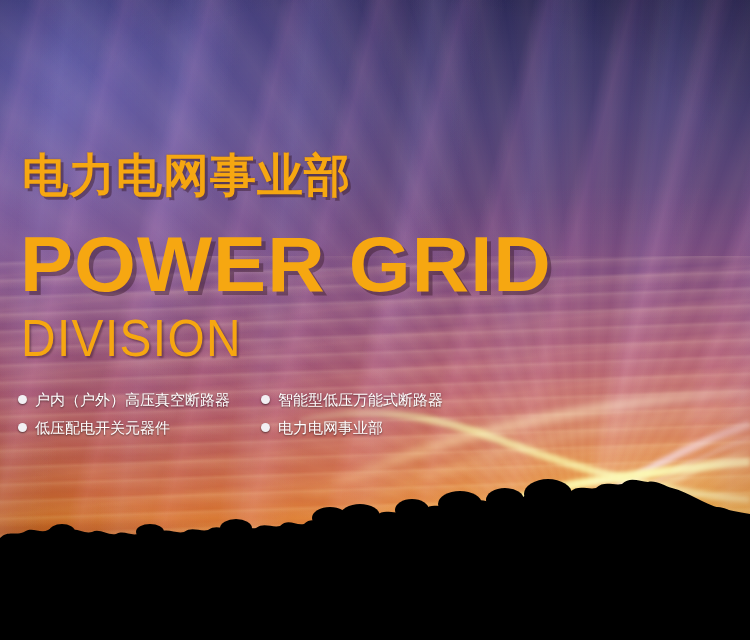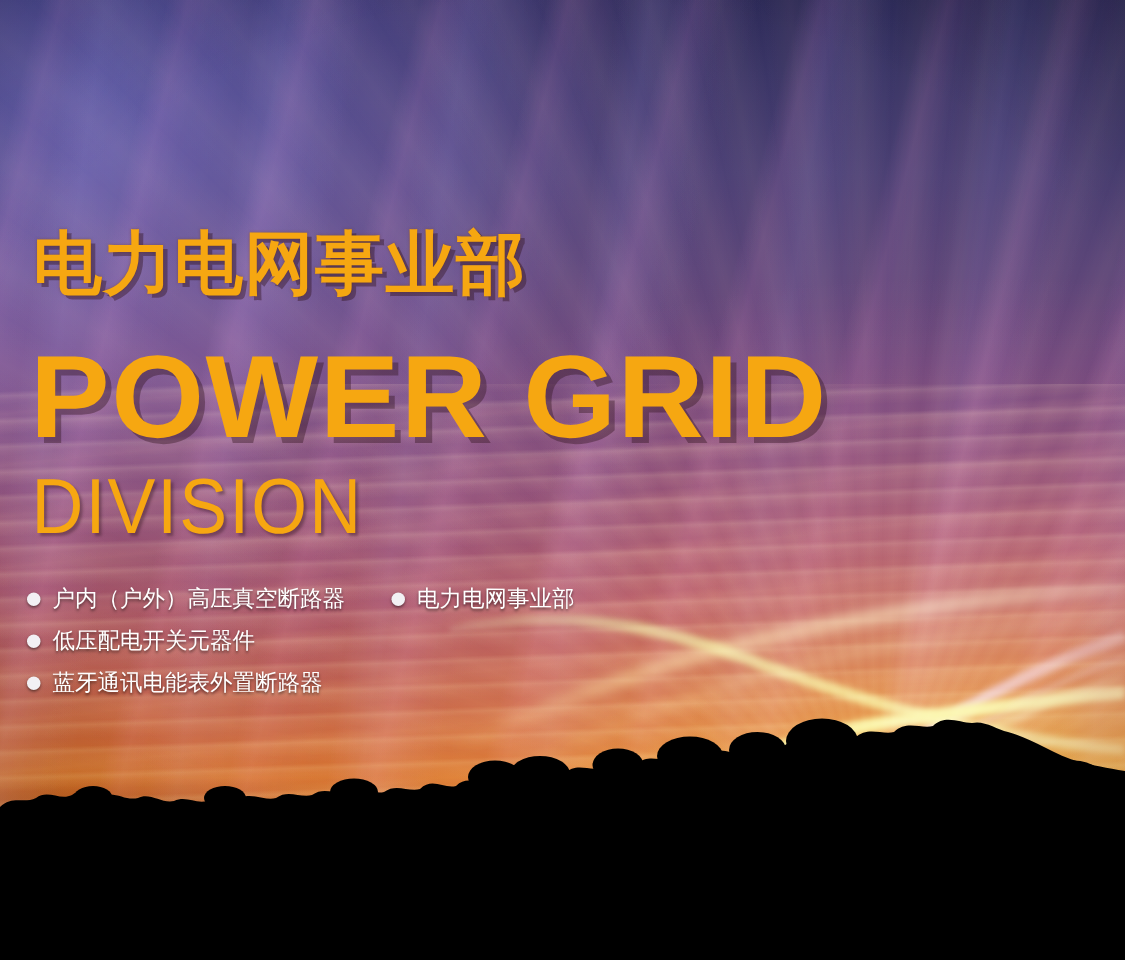--- a/index.html
+++ b/index.html
@@ -335,27 +335,27 @@
 
       <div class="feature-col left">
         <div class="feature-item">
           <span class="dot"></span>
           <span class="feature-text">户内（户外）高压真空断路器</span>
         </div>
         <div class="feature-item">
           <span class="dot"></span>
           <span class="feature-text">低压配电开关元器件</span>
         </div>
+      </div>
+
+      <div class="feature-col right">
         <div class="feature-item">
           <span class="dot"></span>
-          <span class="feature-text">蓝牙通讯电能表外置断路器</span>
+          <span class="feature-text">智能型低压万能式断路器</span>
         </div>
-      </div>
-
-      <div class="feature-col right">
         <div class="feature-item">
           <span class="dot"></span>
           <span class="feature-text">电力电网事业部</span>
         </div>
       </div>
 
     </div>
   </div>
 </div>
 

